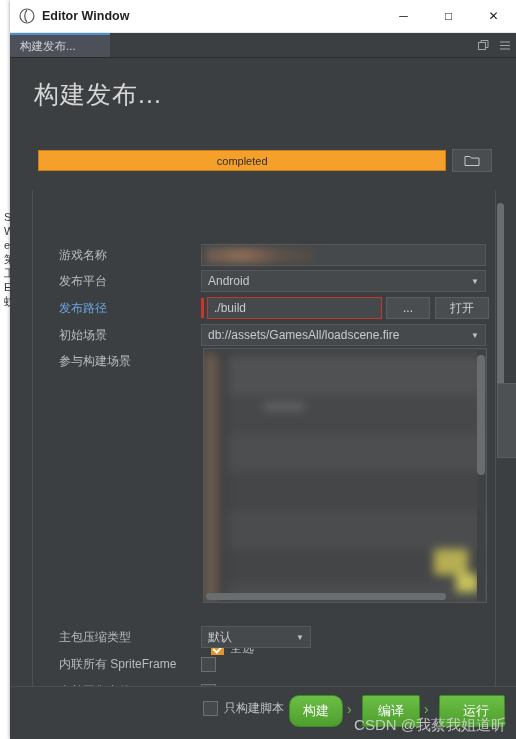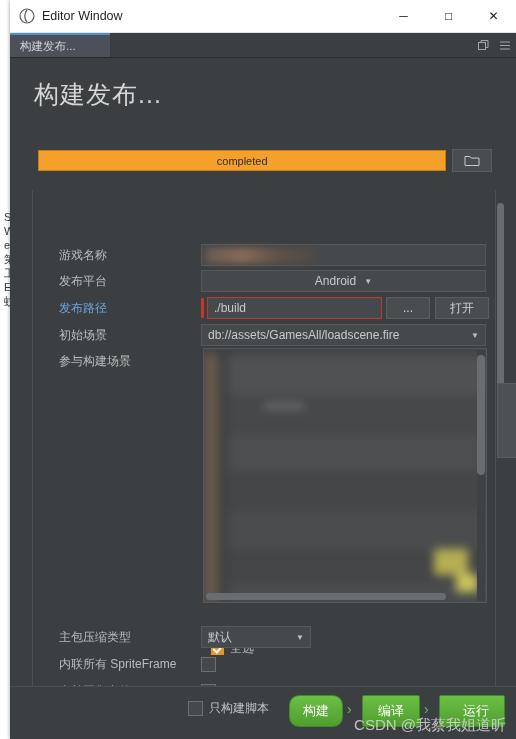--- a/index.html
+++ b/index.html
@@ -54,20 +54,21 @@
     margin-left: 9px;
     margin-right: 7px;
     position: relative;
   }
   .title-icon svg { display: block; }
   .title-text {
     font-size: 12.5px;
     color: #1f1f1f;
     flex: 1;
     font-family: "Liberation Sans", sans-serif;
+    font-weight: bold;
   }
   .win-btn {
     width: 45px; height: 32px;
     display: flex;
     align-items: center;
     justify-content: center;
     color: #202020;
     font-size: 12px;
   }
 
@@ -399,21 +400,21 @@
 
       <div class="form-row" style="top:52px;">
         <div class="lbl">游戏名称</div>
         <div class="field" style="width:285px; position:relative;">
           <div class="blur-value" style="left:4px; top:3px; width:110px; height:15px;"></div>
         </div>
       </div>
 
       <div class="form-row" style="top:78px;">
         <div class="lbl">发布平台</div>
-        <div class="field select" style="width:285px;justify-content:center;">
+        <div class="field select" style="width:285px;">
           <span>Android</span>
           <span class="caret">▼</span>
         </div>
       </div>
 
       <div class="form-row" style="top:105px;">
         <div class="lbl accent">发布路径</div>
         <div class="redbar"></div>
         <div class="field redborder" style="width:175px;">./build</div>
         <div class="small-btn" style="width:44px; margin-left:4px;">...</div>
@@ -483,21 +484,21 @@
           <span>link</span>
           <span class="caret">▼</span>
         </div>
       </div>
     </div>
 
     <div class="panel-scroll"></div>
     <div class="side-tab"></div>
 
     <div class="bottombar">
-      <div style="position:absolute; left:178px; top:13px; display:flex; align-items:center;">
+      <div style="position:absolute; left:193px; top:13px; display:flex; align-items:center;">
         <span class="checkbox" style="width:15px;height:15px;"></span>
         <span class="cb-label">只构建脚本</span>
       </div>
       <div class="green-btn" style="left:279px; top:8px; width:52px;border-radius:10px;">构建</div>
       <div class="green-arrow" style="left:337px; top:14px;">›</div>
       <div class="green-btn" style="left:352px; top:8px; width:56px;">编译</div>
       <div class="green-arrow" style="left:414px; top:14px;">›</div>
       <div class="green-btn" style="left:429px; top:8px; width:56px;padding-left:8px;">运行</div>
     </div>
 

